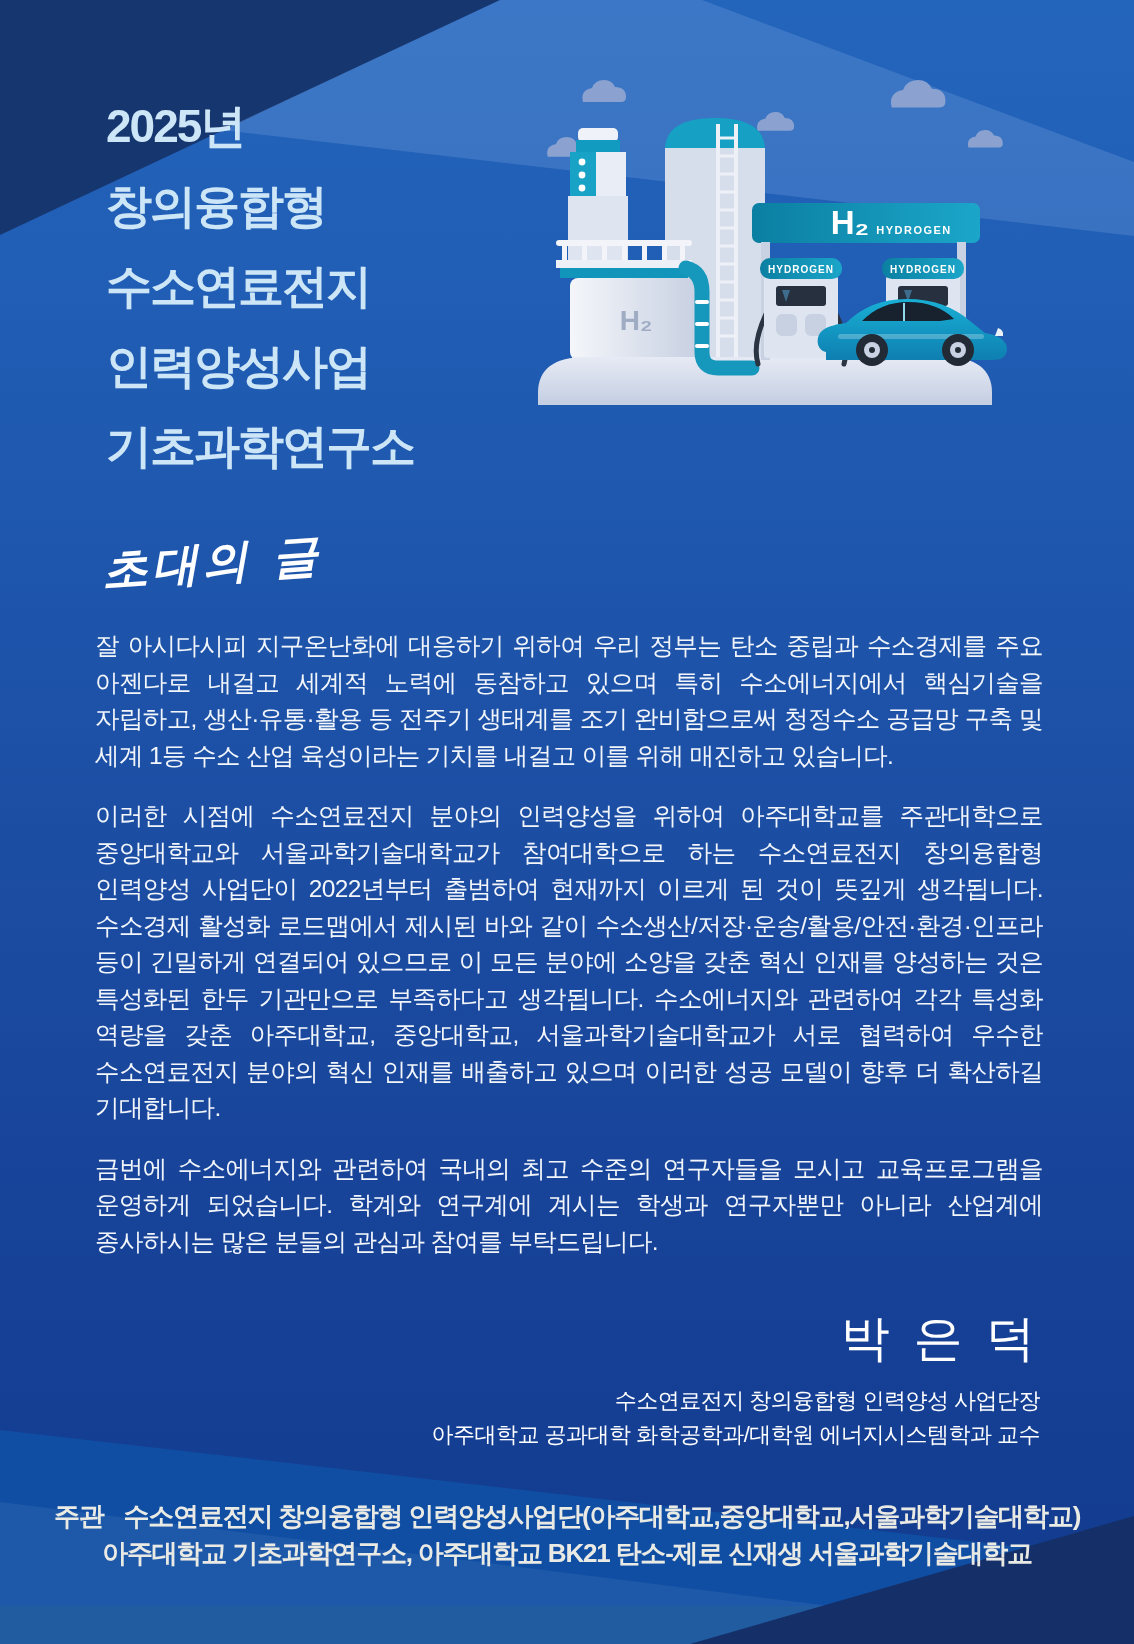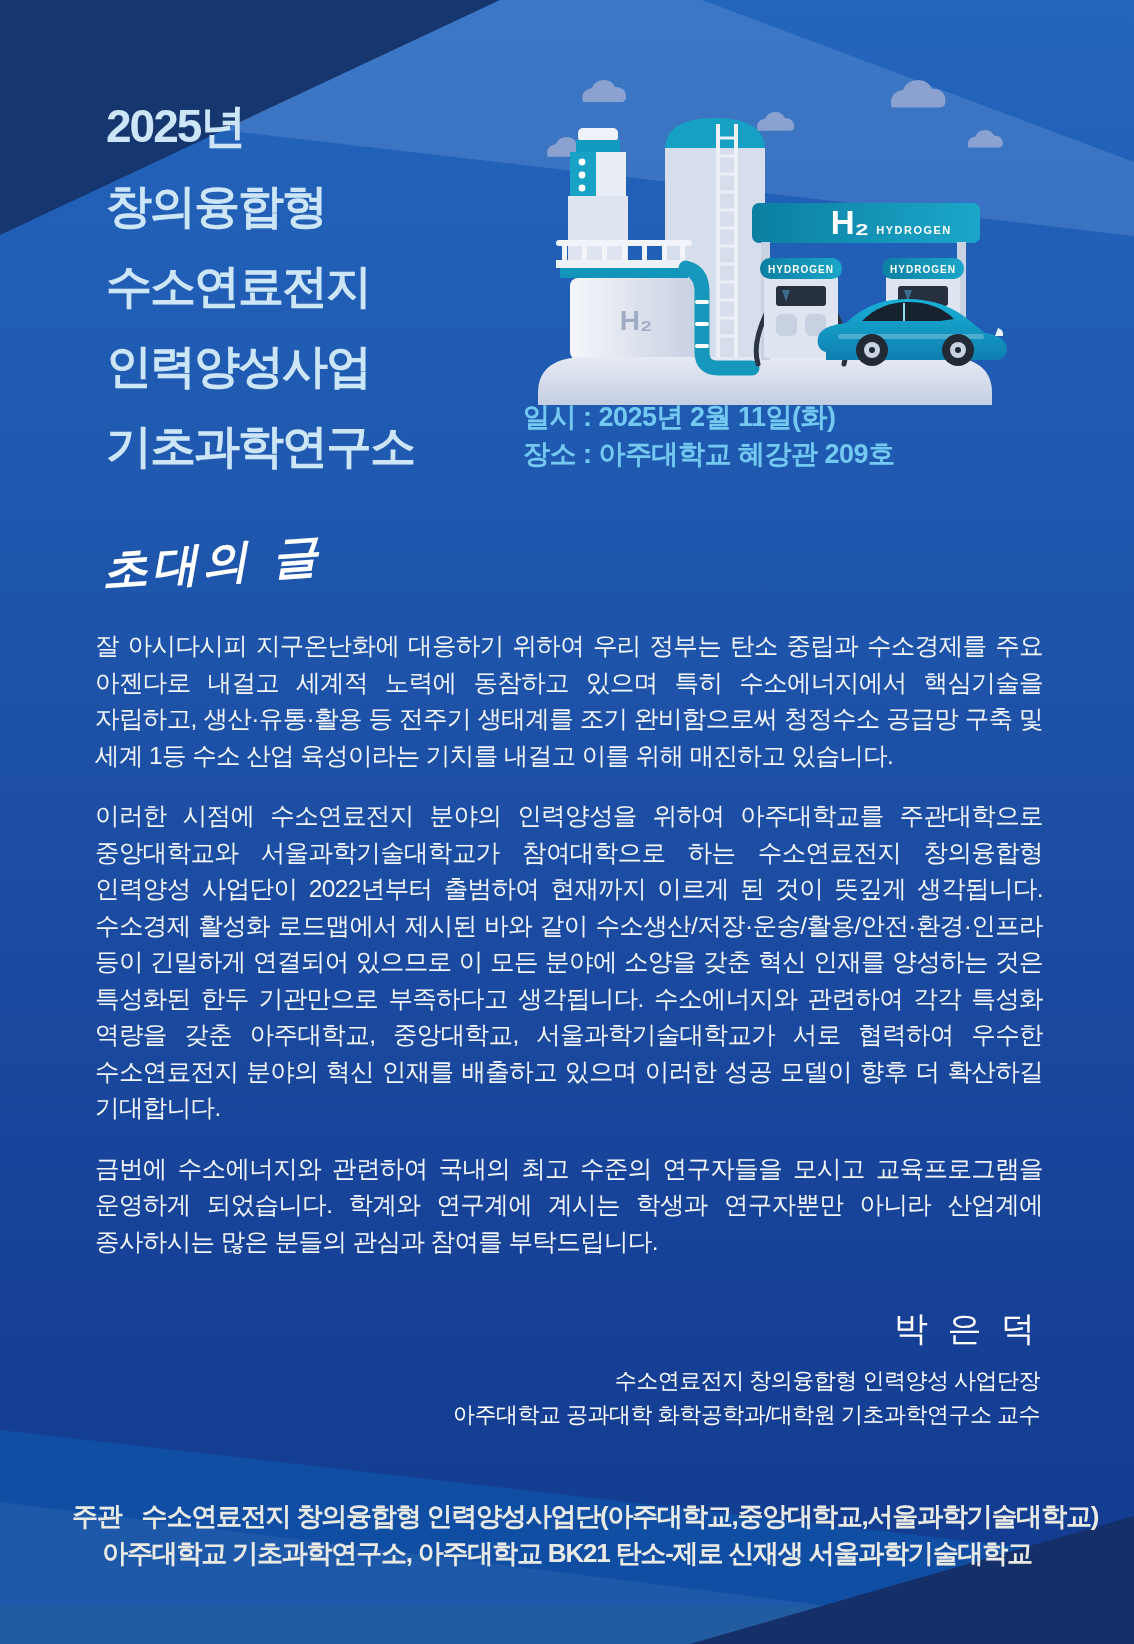--- a/index.html
+++ b/index.html
@@ -21,25 +21,25 @@
   .event{position:absolute;left:523px;top:399px;font-size:27px;font-weight:700;
     color:#74C9F0;line-height:37px;letter-spacing:-0.5px;white-space:nowrap;}
   .invite{position:absolute;left:102px;top:540px;font-size:46px;color:#FFFFFF;
     font-style:italic;font-weight:700;letter-spacing:4px;
     font-family:"DejaVu Serif","Liberation Serif",serif;transform:rotate(-4deg);transform-origin:left center;}
   .bodytext{position:absolute;left:95px;top:628px;width:948px;font-size:24.5px;
     line-height:36.5px;color:#F2F6FB;text-align:justify;word-break:keep-all;letter-spacing:-0.6px;}
   .bodytext p{margin:0 0 24px 0;}
   .bodytext p:last-child{margin-bottom:16px;}
   .signature{position:absolute;right:94px;top:1306px;text-align:right;color:#FFFFFF;}
-  .sig-name{font-size:34px;letter-spacing:5px;font-weight:400;}
+  .sig-name{font-size:49px;letter-spacing:5px;font-weight:400;}
   .sig-titles{font-size:22px;line-height:34px;margin-top:12px;letter-spacing:-0.5px;text-align:right;}
   .footer{position:absolute;left:72px;top:1498px;width:990px;color:#EAEAE5;
     font-weight:700;font-size:26px;line-height:37px;letter-spacing:-1.2px;white-space:nowrap;}
-  .footer-line1{display:flex;justify-content:flex-start;}
+  .footer-line1{display:flex;justify-content:center;}
   .footer-label{margin-right:20px;}
   .footer-line2{text-align:center;}
   .illus{position:absolute;left:520px;top:62px;width:490px;height:343px;}
 </style>
 </head>
 <body>
 
 <div class="poster">
 
   <div class="layer tri-navy"></div>
@@ -191,38 +191,34 @@
   </svg>
 
   <div class="title">
     <div>2025년</div>
     <div>창의융합형</div>
     <div>수소연료전지</div>
     <div>인력양성사업</div>
     <div>기초과학연구소</div>
   </div>
 
-  <div class="event">
-    <div>일시 : 2025년 2월 11일(화)</div>
-    <div>장소 : 아주대학교 혜강관 209호</div>
-  </div>
 
   <div class="invite">초대의 글</div>
 
   <div class="bodytext">
     <p>잘 아시다시피 지구온난화에 대응하기 위하여 우리 정부는 탄소 중립과 수소경제를 주요 아젠다로 내걸고 세계적 노력에 동참하고 있으며 특히 수소에너지에서 핵심기술을 자립하고, 생산·유통·활용 등 전주기 생태계를 조기 완비함으로써 청정수소 공급망 구축 및 세계 1등 수소 산업 육성이라는 기치를 내걸고 이를 위해 매진하고 있습니다.</p>
     <p>이러한 시점에 수소연료전지 분야의 인력양성을 위하여 아주대학교를 주관대학으로 중앙대학교와 서울과학기술대학교가 참여대학으로 하는 수소연료전지 창의융합형 인력양성 사업단이 2022년부터 출범하여 현재까지 이르게 된 것이 뜻깊게 생각됩니다. 수소경제 활성화 로드맵에서 제시된 바와 같이 수소생산/저장·운송/활용/안전·환경·인프라 등이 긴밀하게 연결되어 있으므로 이 모든 분야에 소양을 갖춘 혁신 인재를 양성하는 것은 특성화된 한두 기관만으로 부족하다고 생각됩니다. 수소에너지와 관련하여 각각 특성화 역량을 갖춘 아주대학교, 중앙대학교, 서울과학기술대학교가 서로 협력하여 우수한 수소연료전지 분야의 혁신 인재를 배출하고 있으며 이러한 성공 모델이 향후 더 확산하길 기대합니다.</p>
     <p>금번에 수소에너지와 관련하여 국내의 최고 수준의 연구자들을 모시고 교육프로그램을 운영하게 되었습니다. 학계와 연구계에 계시는 학생과 연구자뿐만 아니라 산업계에 종사하시는 많은 분들의 관심과 참여를 부탁드립니다.</p>
   </div>
 
   <div class="signature">
     <div class="sig-name">박 은 덕</div>
     <div class="sig-titles">
       <div>수소연료전지 창의융합형 인력양성 사업단장</div>
-      <div>아주대학교 공과대학 화학공학과/대학원 기초과학연구소 교수</div>
+      <div>아주대학교 공과대학 화학공학과/대학원 에너지시스템학과 교수</div>
     </div>
   </div>
 
   <div class="footer">
     <div class="footer-line1">
       <span class="footer-label">주관</span>
       <span>수소연료전지 창의융합형 인력양성사업단(아주대학교,중앙대학교,서울과학기술대학교)</span>
     </div>
     <div class="footer-line2">아주대학교 기초과학연구소, 아주대학교 BK21 탄소-제로 신재생 서울과학기술대학교</div>
   </div>

